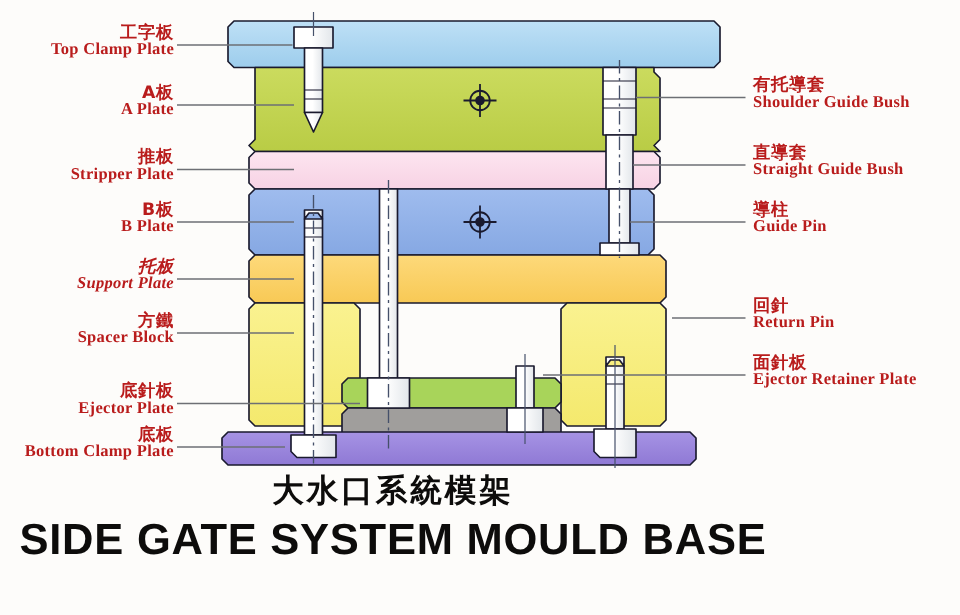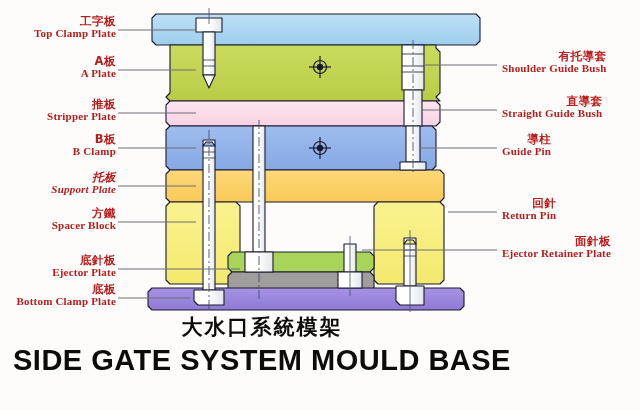--- a/index.html
+++ b/index.html
@@ -9,21 +9,21 @@
     font-family:"Liberation Serif","DejaVu Serif",serif;
     overflow:hidden;
     position:relative;
   }
   #stage{position:absolute;left:0;top:0;width:640px;height:410px;}
   svg{position:absolute;left:0;top:0;}
 
   .lbl{position:absolute;color:#b91c1c;font-weight:bold;line-height:1.0;}
   .lbl .cn{font-size:11.5px;letter-spacing:.5px;font-family:"DejaVu Sans","Liberation Sans",sans-serif;font-weight:bold;}
   .lbl .en{font-size:11px;letter-spacing:.2px;font-family:"Liberation Serif","DejaVu Serif",serif;font-weight:bold;}
-  .lbl.r{text-align:right;}
+  .lbl.r{text-align:left;}
   .lbl.l{text-align:right;}
   .lbl div{white-space:nowrap;}
 
   #title{position:absolute;left:0;top:313px;width:524px;text-align:center;color:#0d0c0b;}
   #title .t-cn{font-size:21px;font-weight:bold;letter-spacing:2px;
     font-family:"DejaVu Sans","Liberation Sans",sans-serif;}
   #title .t-en{font-size:29px;font-weight:bold;letter-spacing:.5px;margin-top:3px;
     font-family:"Liberation Sans","DejaVu Sans",sans-serif;}
 </style>
 </head>
@@ -176,21 +176,21 @@
   <div class="lbl l" style="right:524px;top:56px;">
     <div class="cn">A板</div>
     <div class="en">A Plate</div>
   </div>
   <div class="lbl l" style="right:524px;top:99px;">
     <div class="cn">推板</div>
     <div class="en">Stripper Plate</div>
   </div>
   <div class="lbl l" style="right:524px;top:134px;">
     <div class="cn">B板</div>
-    <div class="en">B Clamp</div>
+    <div class="en">B Plate</div>
   </div>
   <div class="lbl l" style="right:524px;top:172px;font-style:italic;">
     <div class="cn">托板</div>
     <div class="en">Support Plate</div>
   </div>
   <div class="lbl l" style="right:524px;top:208px;">
     <div class="cn">方鐵</div>
     <div class="en">Spacer Block</div>
   </div>
   <div class="lbl l" style="right:524px;top:284px;">

